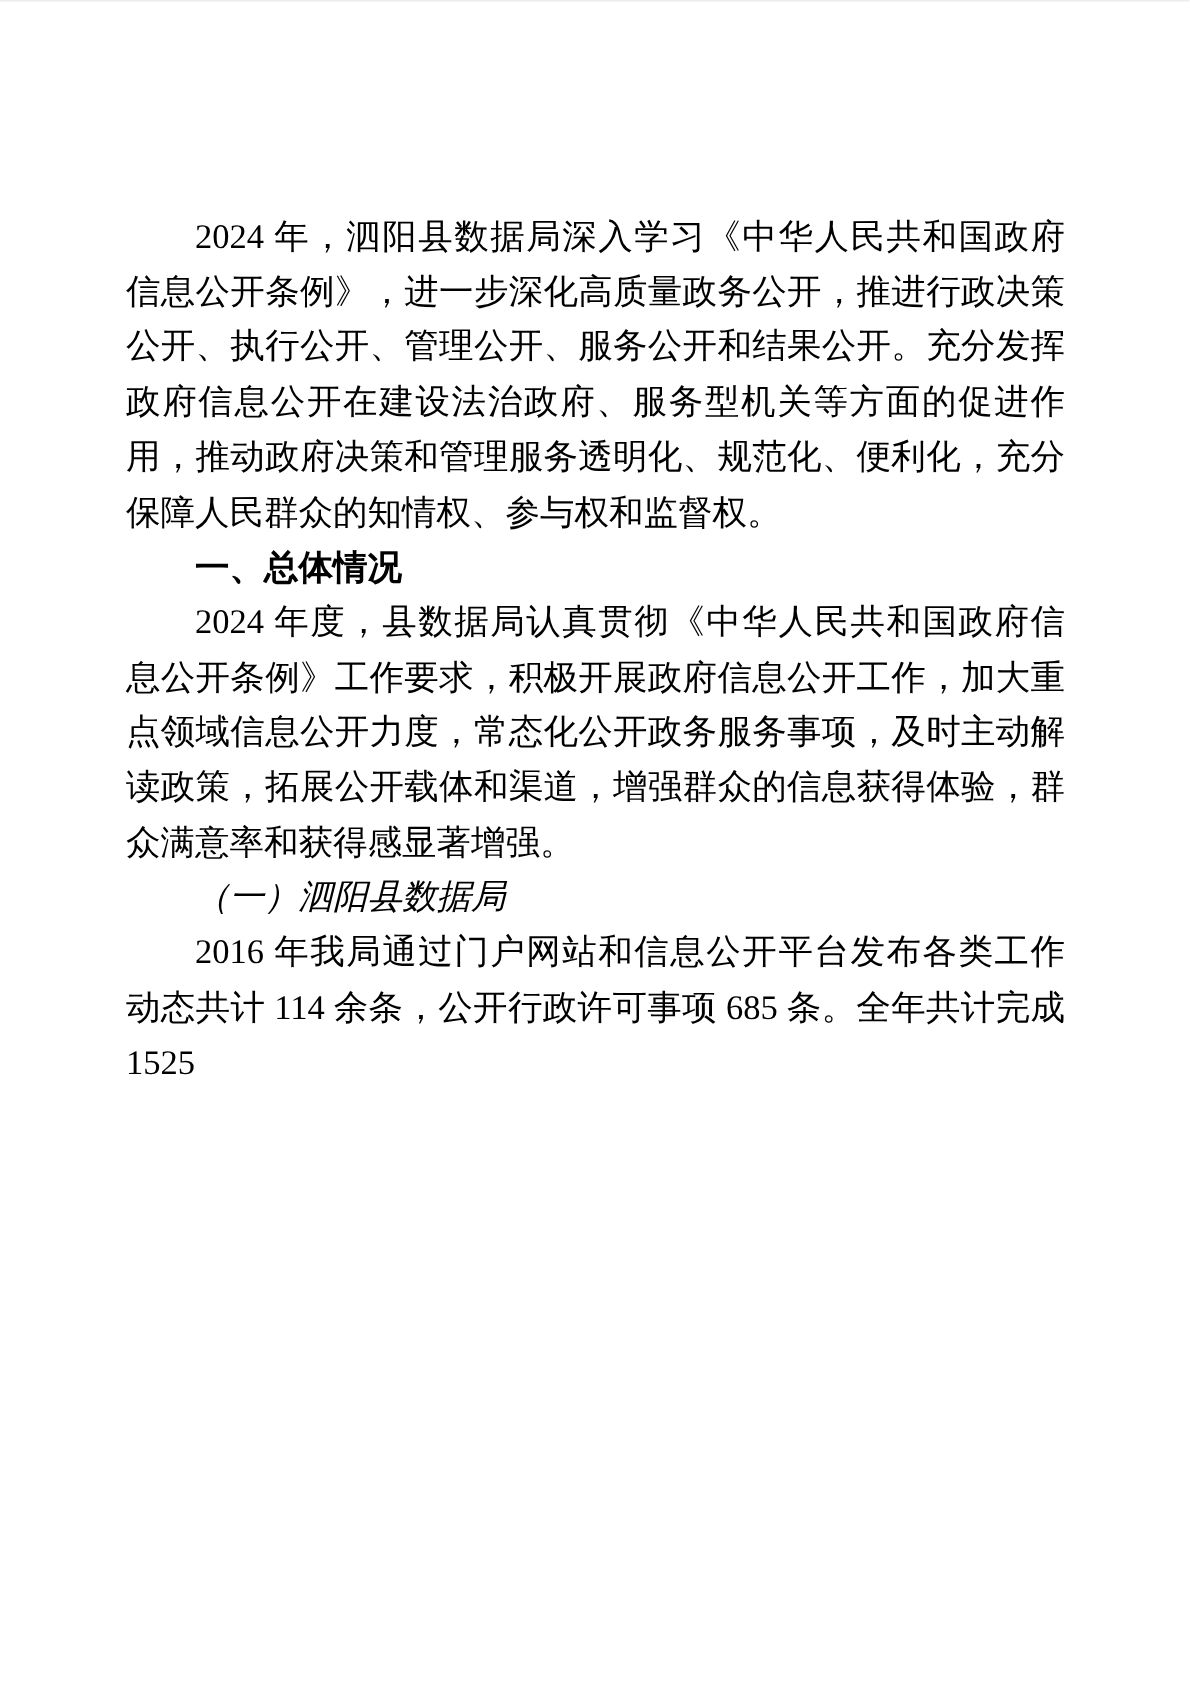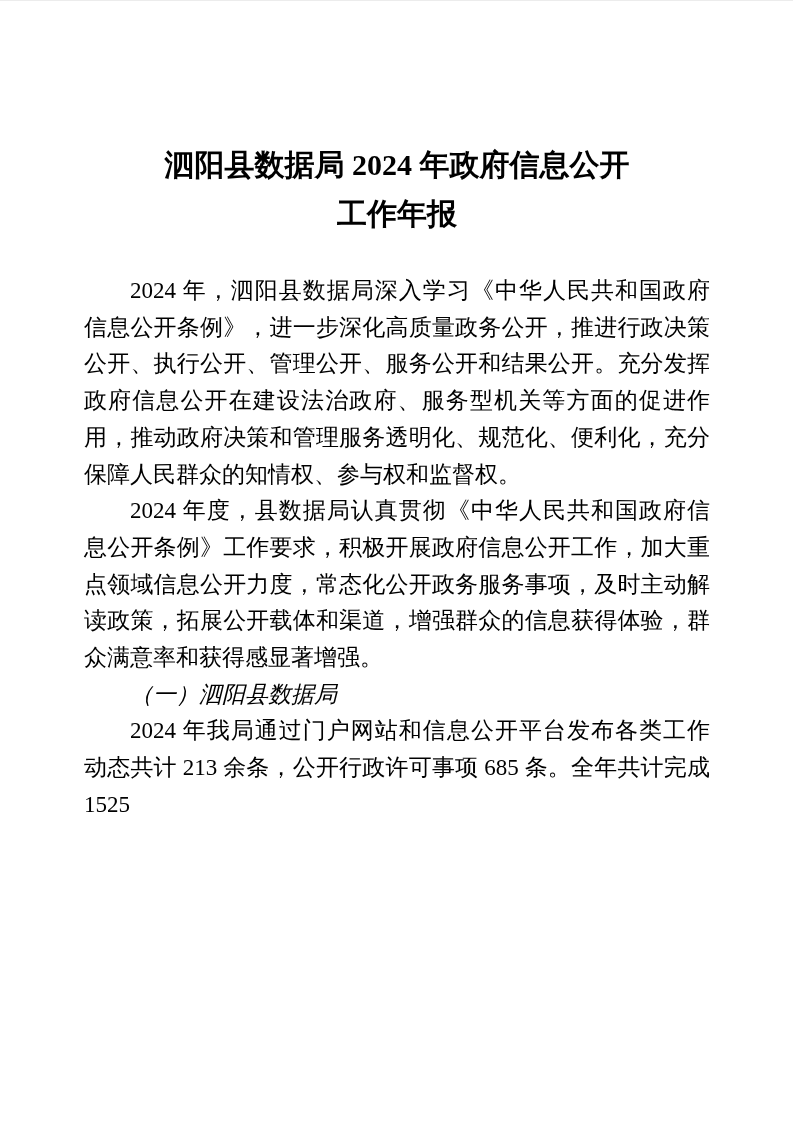--- a/index.html
+++ b/index.html
@@ -55,28 +55,25 @@
     font-style: italic;
     text-indent: 2em;
     font-family: "Liberation Serif", "DejaVu Serif", serif;
   }
 </style>
 </head>
 <body>
 
 <div class="page">
 
-  <h1 class="doc-title">
-    <span class="title-line">泗阳县数据局 2024 年政府信息公开</span>
-    <span class="title-line">工作年报</span>
-  </h1>
 
   <p class="body-para">2024 年，泗阳县数据局深入学习《中华人民共和国政府信息公开条例》，进一步深化高质量政务公开，推进行政决策公开、执行公开、管理公开、服务公开和结果公开。充分发挥政府信息公开在建设法治政府、服务型机关等方面的促进作用，推动政府决策和管理服务透明化、规范化、便利化，充分保障人民群众的知情权、参与权和监督权。</p>
 
 
+  <h2 class="section-heading">一、总体情况</h2>
 
   <p class="body-para">2024 年度，县数据局认真贯彻《中华人民共和国政府信息公开条例》工作要求，积极开展政府信息公开工作，加大重点领域信息公开力度，常态化公开政务服务事项，及时主动解读政策，拓展公开载体和渠道，增强群众的信息获得体验，群众满意率和获得感显著增强。</p>
 
   <h3 class="subsection-heading">（一）泗阳县数据局</h3>
 
-  <p class="body-para">2024 年我局通过门户网站和信息公开平台发布各类工作动态共计 213 余条，公开行政许可事项 685 条。全年共计完成 1525</p>
+  <p class="body-para">2016 年我局通过门户网站和信息公开平台发布各类工作动态共计 114 余条，公开行政许可事项 685 条。全年共计完成 1525</p>
 
 </div>
 
 </body></html>

